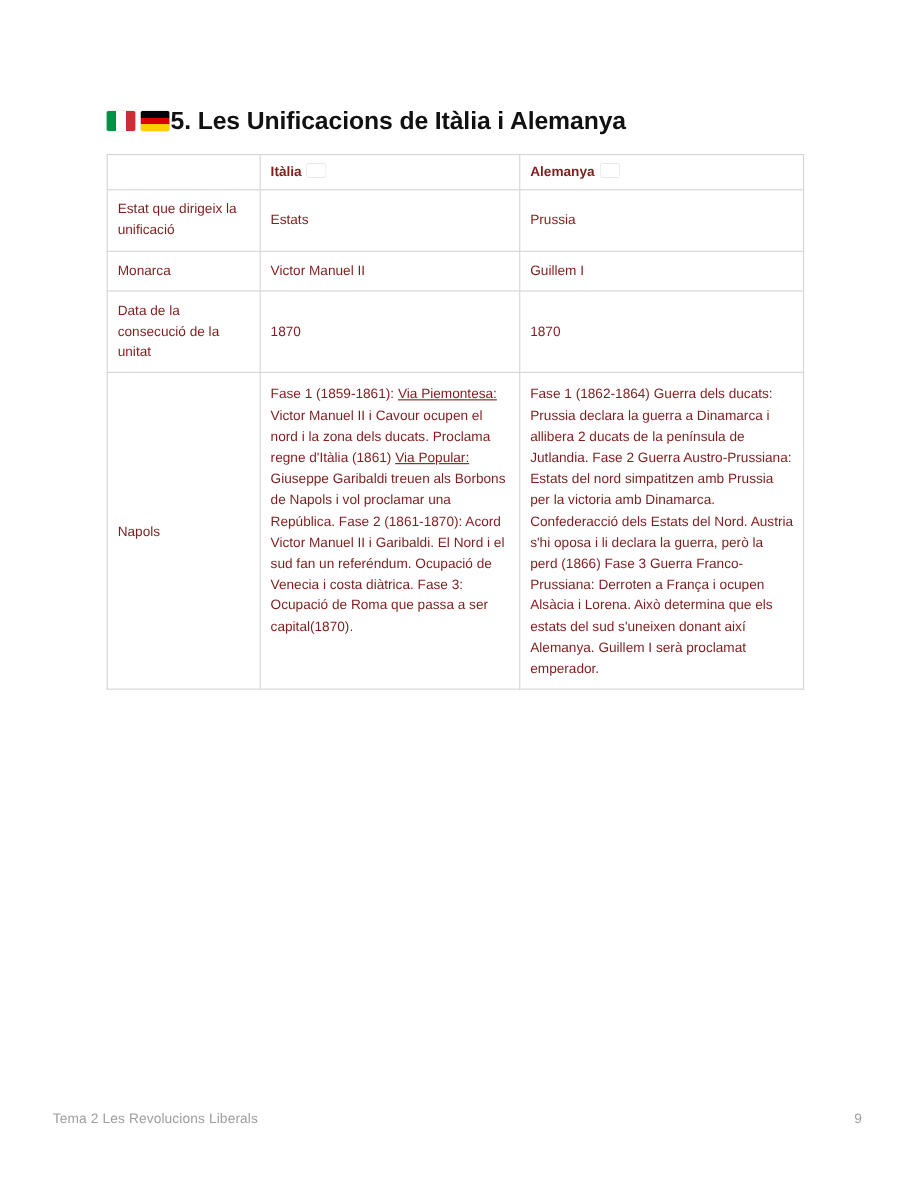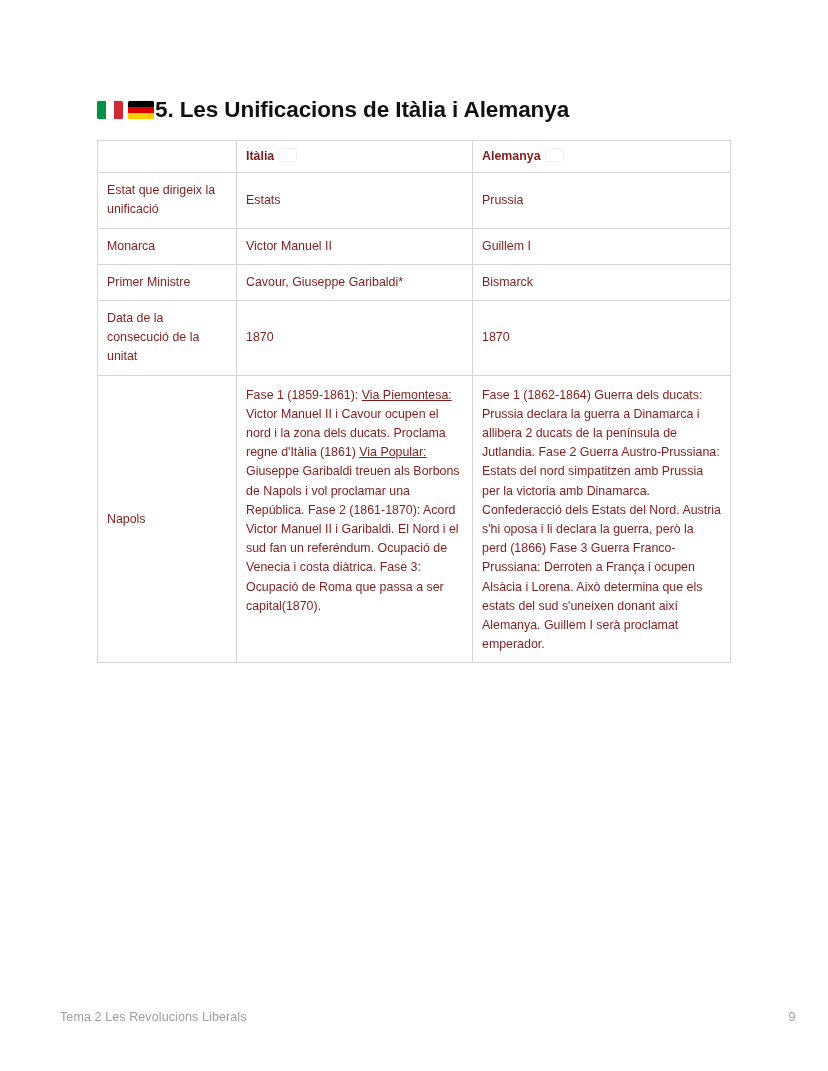--- a/index.html
+++ b/index.html
@@ -103,21 +103,21 @@
   .r-fases td { vertical-align: top; padding-top: 10px; }
   .r-fases td.cell-label { vertical-align: middle; }
 
   .phase-text { font-size: 12.4px; line-height: 21.2px; }
   .phase-text b { font-weight: normal; }
   .phase-text u { text-decoration: underline; }
 
   
   .footer {
     position: absolute;
-    left: 12px;
+    left: 0;
     top: 1010px;
     width: 798px;
     height: 20px;
   }
   .footer-left {
     position: absolute;
     left: 48px;
     top: 0;
     font-size: 12.5px;
     color: #9e9e9e;
@@ -155,25 +155,20 @@
         <td class="c2">Estats</td>
         <td class="c3">Prussia</td>
       </tr>
 
       <tr class="r-monarch">
         <td class="c1 lbl">Monarca</td>
         <td class="c2">Victor Manuel II</td>
         <td class="c3">Guillem I</td>
       </tr>
 
-      <tr class="r-pm">
-        <td class="c1 lbl">Primer Ministre</td>
-        <td class="c2">Cavour, Giuseppe Garibaldi*</td>
-        <td class="c3">Bismarck</td>
-      </tr>
 
       <tr class="r-date">
         <td class="c1 lbl">Data de la consecució de la unitat</td>
         <td class="c2">1870</td>
         <td class="c3">1870</td>
       </tr>
 
       <tr class="r-fases">
         <td class="c1 lbl cell-label">Napols</td>
         <td class="c2 phase-text"><b>Fase 1 (1859-1861):</b><span> </span><u>Via Piemontesa:</u><span> Victor Manuel II i Cavour ocupen el nord i la zona dels ducats. Proclama regne d'Itàlia (1861) </span><u>Via Popular:</u><span> Giuseppe Garibaldi treuen als Borbons de Napols i vol proclamar una República. </span><b>Fase 2 (1861-1870):</b><span> Acord Victor Manuel II i Garibaldi. El Nord i el sud fan un referéndum. Ocupació de Venecia i costa diàtrica. </span><b>Fase 3:</b><span> Ocupació de Roma que passa a ser capital(1870).</span></td>

